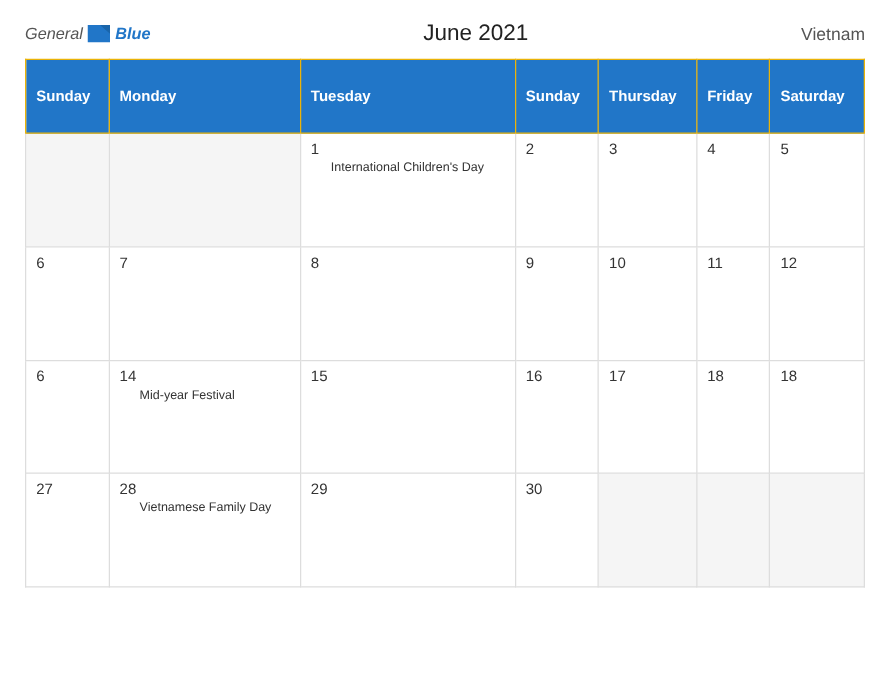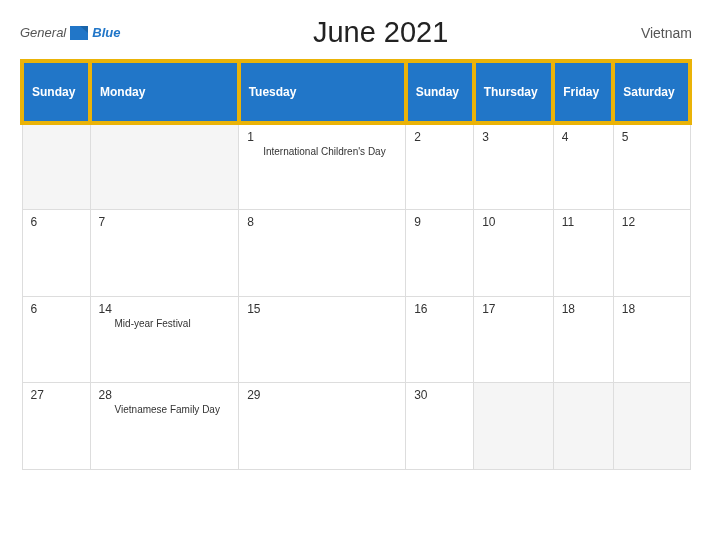--- a/index.html
+++ b/index.html
@@ -33,41 +33,41 @@
       color: #555;
       font-style: italic;
     }
     .logo-text-blue {
       font-size: 13px;
       color: #2176c8;
       font-style: italic;
       font-weight: bold;
     }
     .title {
-      font-size: 29px;
+      font-size: 18px;
       font-weight: normal;
       color: #222;
       text-align: right;
     }
     .country {
       font-size: 14px;
       color: #555;
     }
     table {
       width: 100%;
       border-collapse: collapse;
       flex: 1;
     }
     .day-header {
       background: #2176c8;
       color: #fff;
       font-size: 12px;
       text-align: left;
       padding: 22px 8px;
-      border: 4px solid #eab308;
+      border: 1px solid #eab308;
     }
     .day-cell {
       vertical-align: top;
       padding: 5px 8px;
       border: 1px solid #ddd;
       height: 78px;
       background: #fff;
       font-size: 12px;
       color: #333;
     }

